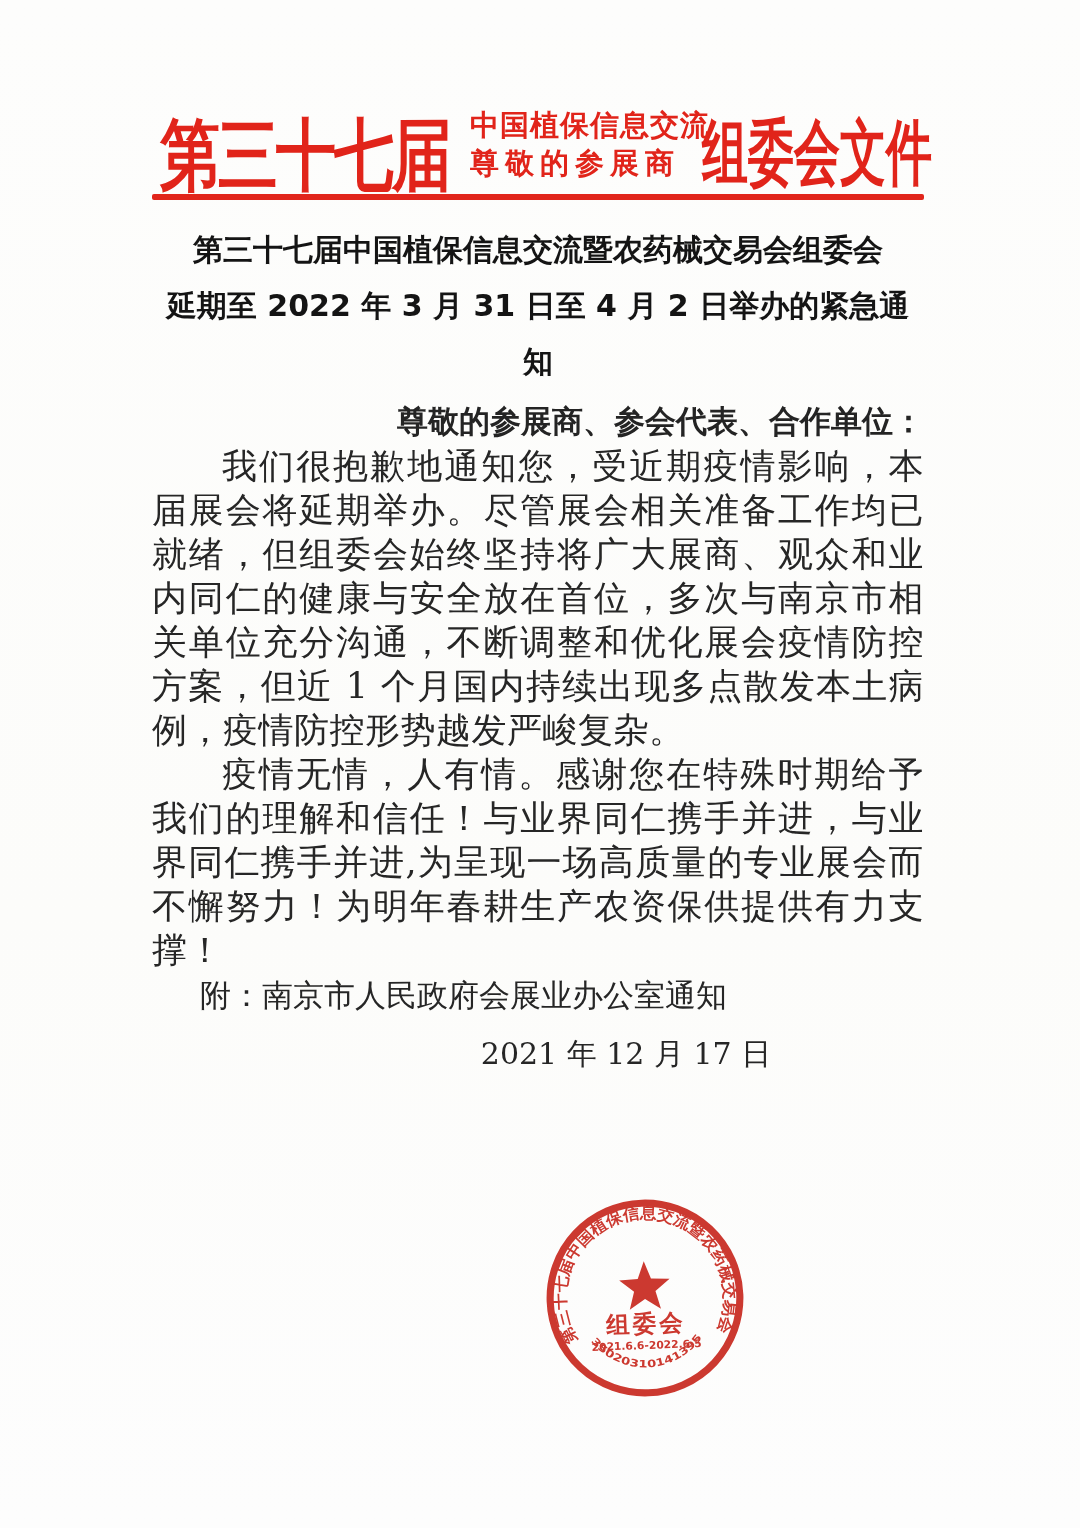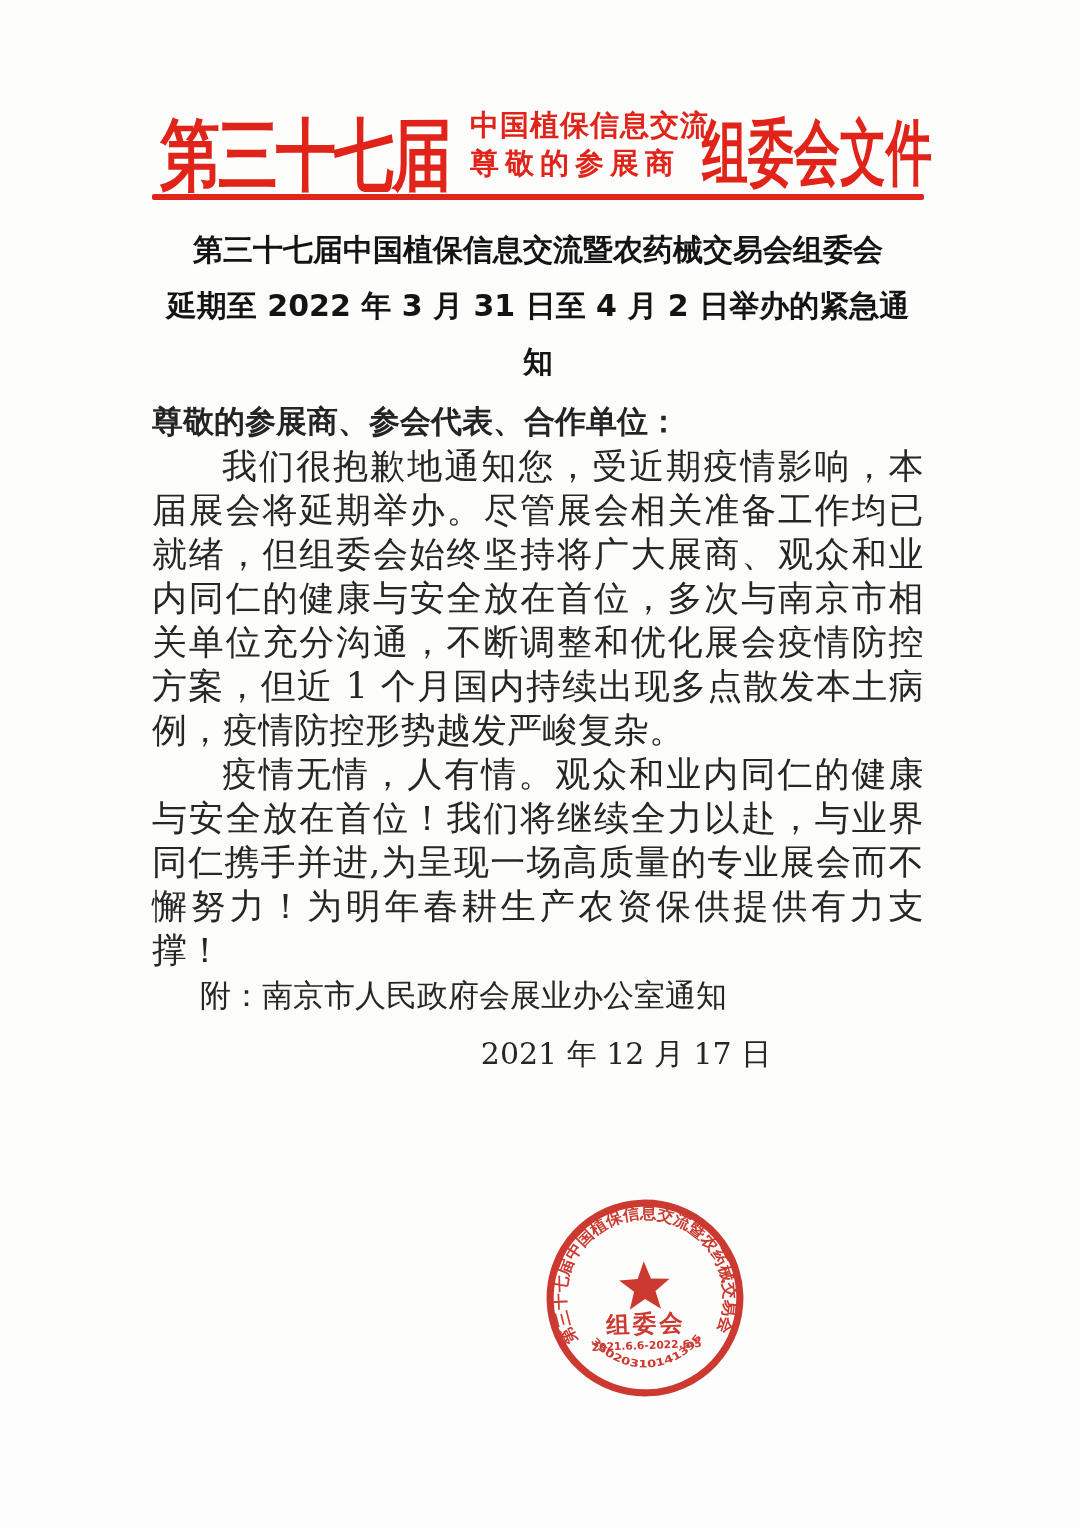--- a/index.html
+++ b/index.html
@@ -77,20 +77,21 @@
     color: #141414;
   }
 
   
   .salutation {
     margin-top: 8px;
     font-size: 31px;
     line-height: 46px;
     font-weight: bold;
     color: #242424;
+    text-align: right;
   }
   .body-para {
     font-size: 35px;
     line-height: 44px;
     text-align: justify;
     text-indent: 2em;
     color: #262626;
     letter-spacing: 0.5px;
   }
   .attachment {
@@ -152,21 +153,21 @@
     <div class="masthead-rule"></div>
 
     <h1 class="doc-title">
       <span>第三十七届中国植保信息交流暨农药械交易会组委会</span><br>
       <span>延期至 2022 年 3 月 31 日至 4 月 2 日举办的紧急通知</span>
     </h1>
 
     <p class="salutation">尊敬的参展商、参会代表、合作单位：</p>
 
     <p class="body-para">我们很抱歉地通知您，受近期疫情影响，本届展会将延期举办。尽管展会相关准备工作均已就绪，但组委会始终坚持将广大展商、观众和业内同仁的健康与安全放在首位，多次与南京市相关单位充分沟通，不断调整和优化展会疫情防控方案，但近 1 个月国内持续出现多点散发本土病例，疫情防控形势越发严峻复杂。</p>
-    <p class="body-para">疫情无情，人有情。观众和业内同仁的健康与安全放在首位！我们将继续全力以赴，与业界同仁携手并进,为呈现一场高质量的专业展会而不懈努力！为明年春耕生产农资保供提供有力支撑！</p>
+    <p class="body-para">疫情无情，人有情。感谢您在特殊时期给予我们的理解和信任！与业界同仁携手并进，与业界同仁携手并进,为呈现一场高质量的专业展会而不懈努力！为明年春耕生产农资保供提供有力支撑！</p>
 
     <p class="attachment">附：南京市人民政府会展业办公室通知</p>
 
     <p class="date-line">2021 年 12 月 17 日</p>
 
   </div>
 
   <div class="seal">
     <svg viewBox="0 0 200 200" xmlns="http://www.w3.org/2000/svg">
       <defs>

